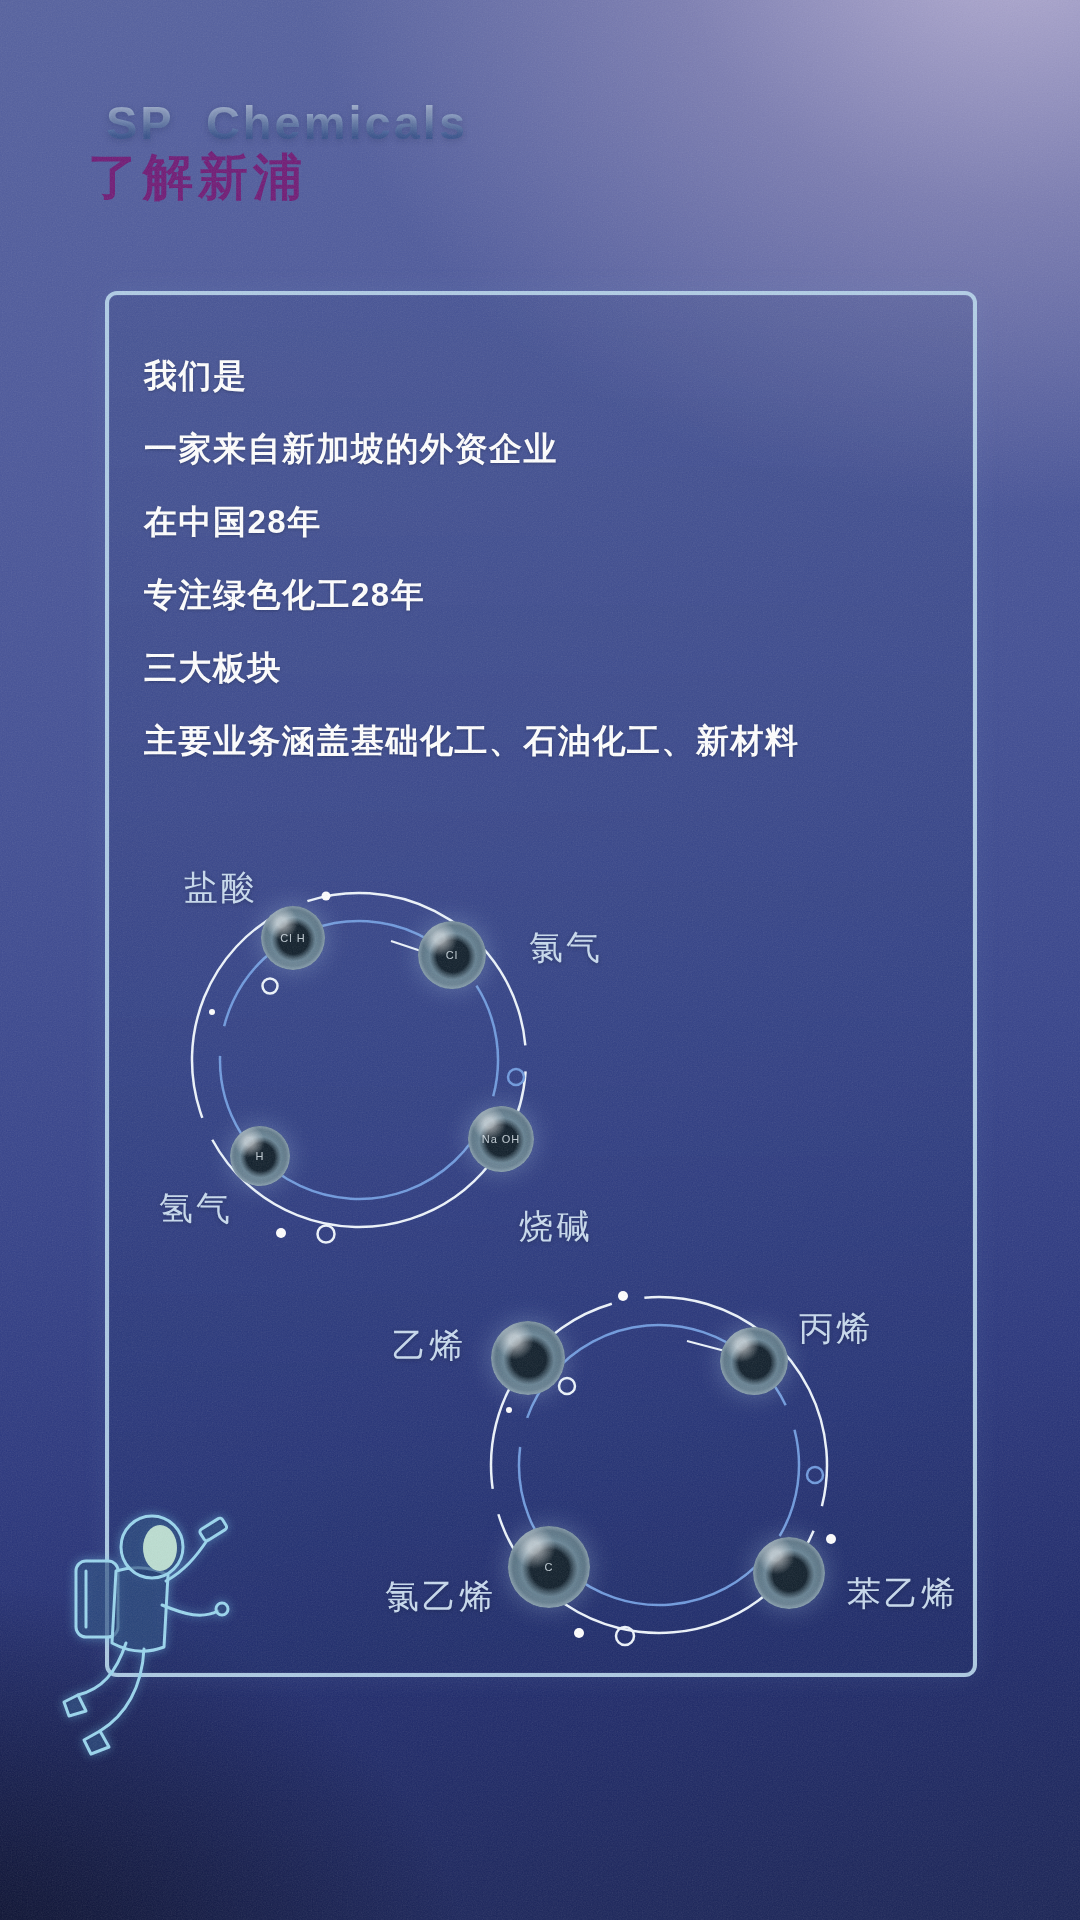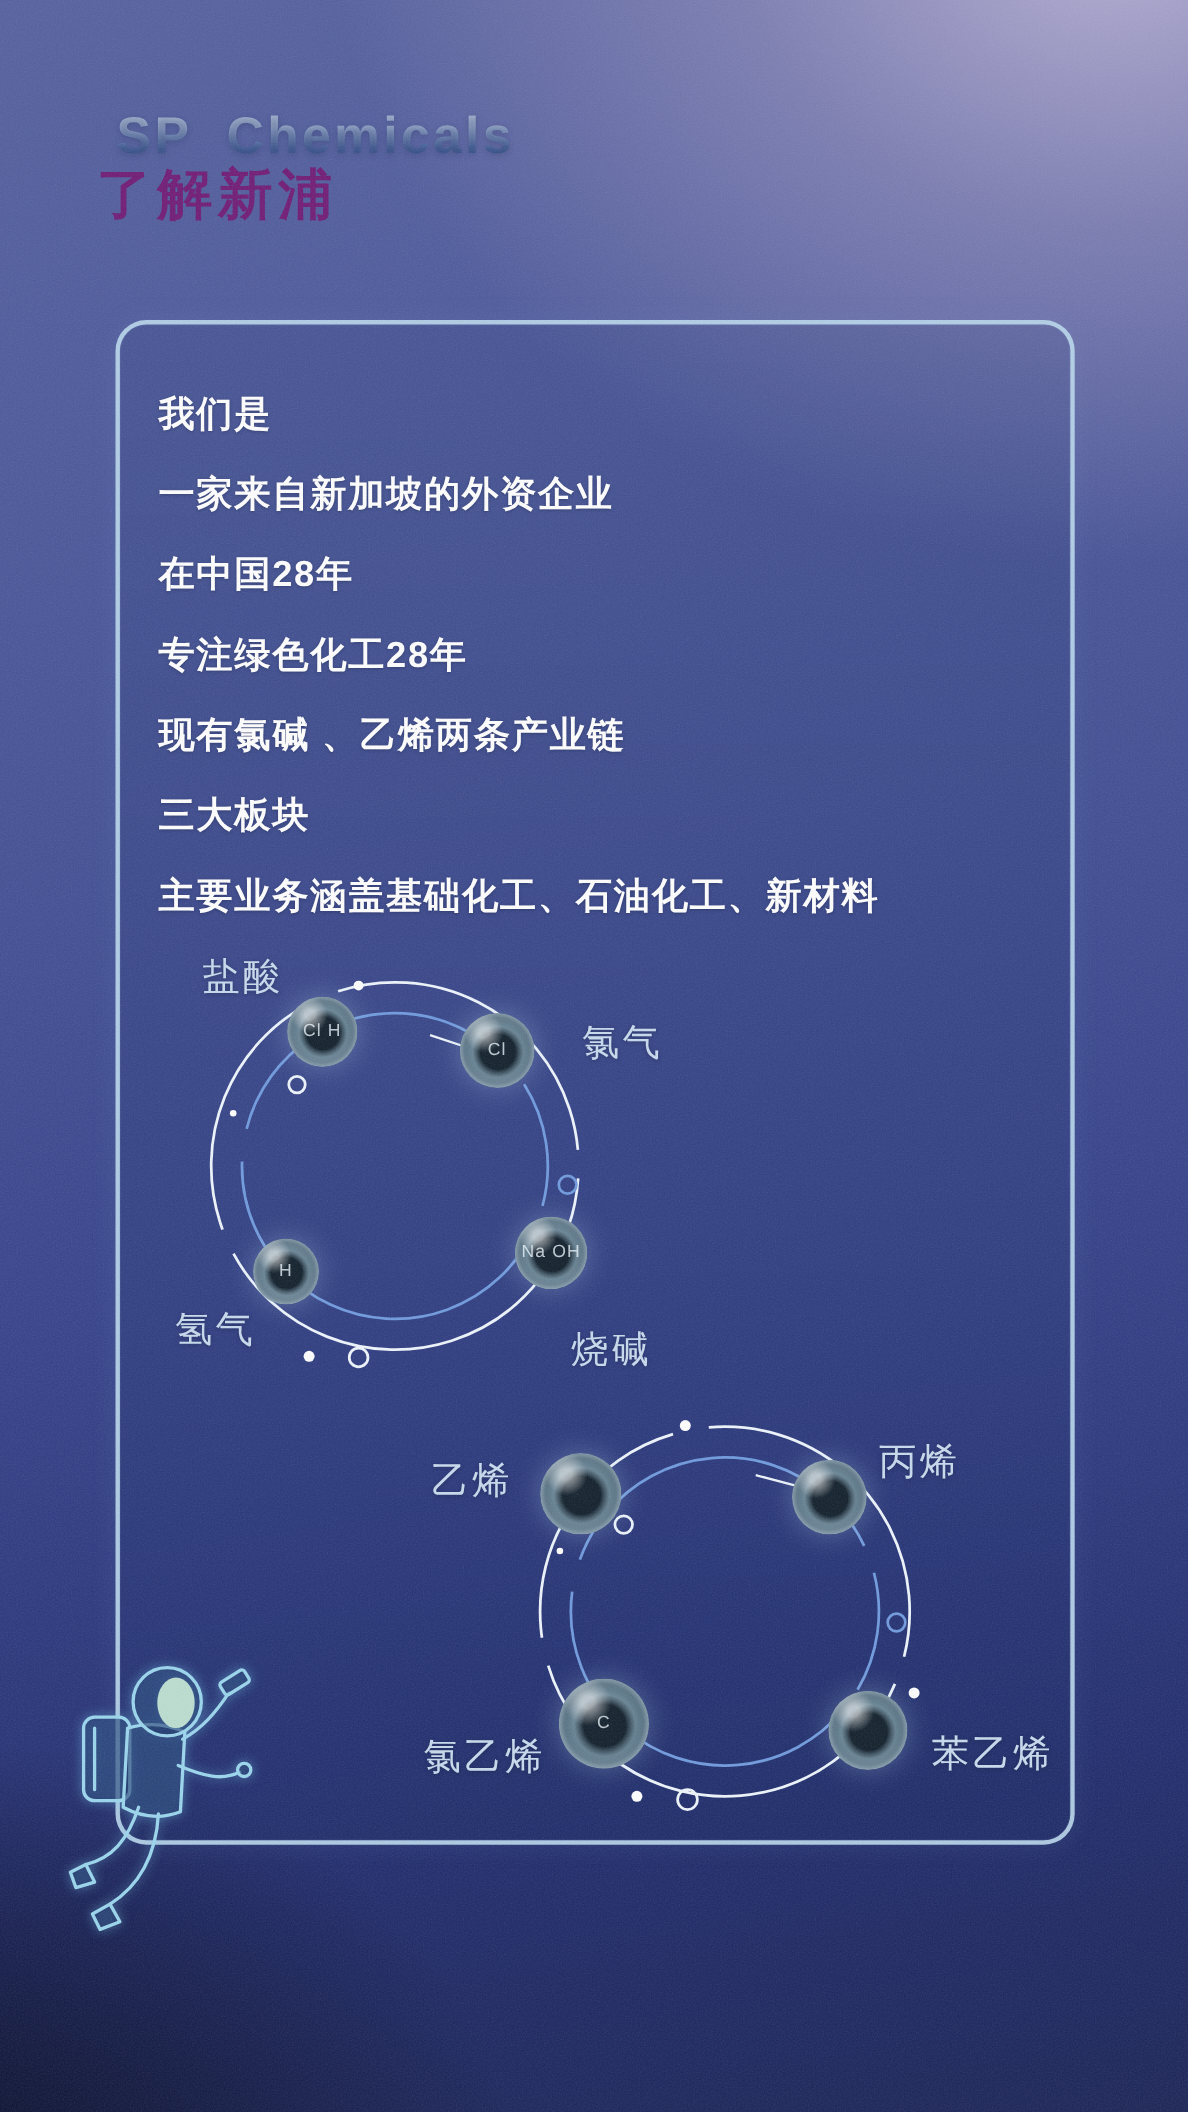--- a/index.html
+++ b/index.html
@@ -23,21 +23,21 @@
     text-align:center;
   }
   .title{
     position:absolute;left:88px;top:144px;margin:0;
     font-size:50px;font-weight:bold;color:#701a75;letter-spacing:5px;
   }
 
   
   .card{
     position:absolute;left:105px;top:291px;width:872px;height:1386px;
-    border:4px solid rgba(186,216,238,.92);border-radius:28px;
+    border:4px solid rgba(186,216,238,.92);border-radius:12px;
     background:linear-gradient(180deg,rgba(30,52,110,.14) 0%,rgba(24,44,98,.22) 100%);
     box-shadow:inset 0 0 0 1px rgba(255,255,255,.06),0 0 24px rgba(130,170,220,.12);
     box-sizing:border-box;
   }
 
   
   .intro{position:absolute;left:35px;top:44px;}
   .intro p{
     margin:0;height:73px;line-height:73px;white-space:nowrap;
     font-size:33px;font-weight:bold;color:#ffffff;letter-spacing:1.5px;
@@ -51,21 +51,21 @@
   .bubble{
     position:absolute;border-radius:50%;
     background:
       radial-gradient(circle at 32% 26%, rgba(255,255,255,.55) 0 7%, rgba(255,255,255,0) 26%),
       radial-gradient(circle at 51% 52%, rgba(10,24,36,.95) 0 32%, rgba(10,24,36,0) 47%),
       radial-gradient(circle at 50% 50%, #a9c0cc 0%, #7b97a7 36%, #516c7e 62%, #8ea7b5 86%, #64808f 100%);
     box-shadow:0 0 26px rgba(195,225,248,.30), inset 0 -5px 10px rgba(230,245,255,.28), inset 0 4px 8px rgba(255,255,255,.18);
   }
   .bubble .formula{
     position:absolute;inset:0;display:flex;align-items:center;justify-content:center;
-    color:rgba(238,248,255,.78);font-size:16px;letter-spacing:1px;text-align:center;
+    color:rgba(238,248,255,.78);font-size:11px;letter-spacing:1px;text-align:center;
   }
 
   
   .nlabel{
     position:absolute;color:#c8daee;font-size:34px;font-weight:400;
     letter-spacing:3px;white-space:nowrap;text-shadow:0 1px 4px rgba(10,20,50,.4);
   }
 
   
   .b1a{left:152px;top:611px;width:64px;height:64px}
@@ -103,21 +103,20 @@
   <div class="brand">SP  Chemicals</div>
   <h1 class="title">了解新浦</h1>
 
   <section class="card">
 
     <div class="intro">
       <p>我们是</p>
       <p>一家来自新加坡的外资企业</p>
       <p>在中国28年</p>
       <p>专注绿色化工28年</p>
-      <p>现有氯碱 、乙烯两条产业链</p>
       <p>三大板块</p>
       <p>主要业务涵盖基础化工、石油化工、新材料</p>
     </div>
 
     <svg class="rings" viewBox="0 0 872 1386">
 
       <g>
         <circle cx="250" cy="765" r="167" fill="none" stroke="#eef5fc" stroke-width="2.5" stroke-dasharray="300 26 430 24 240 29" transform="rotate(-108 250 765)"></circle>
         <circle cx="250" cy="765" r="139" fill="none" stroke="#6f9ade" stroke-width="2.5" stroke-dasharray="380 30 300 24 115 24" transform="rotate(25 250 765)"></circle>
         <line x1="282" y1="646" x2="318" y2="658" stroke="#eef5fc" stroke-width="2"></line>

